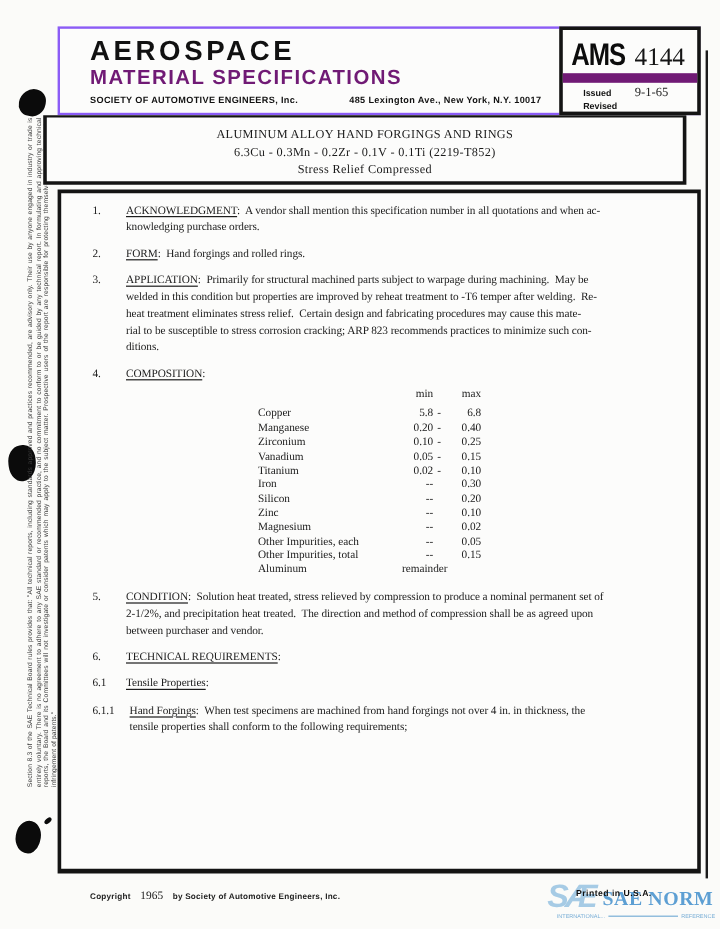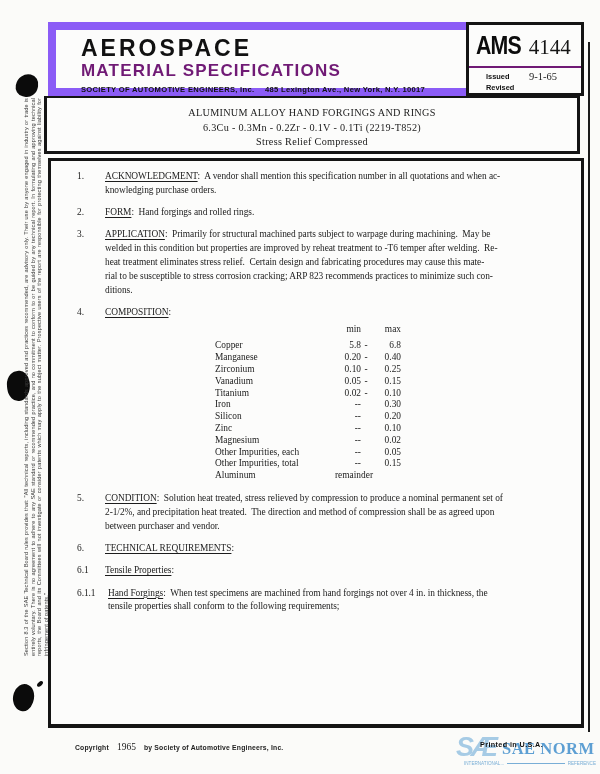--- a/index.html
+++ b/index.html
@@ -26,38 +26,38 @@
   .sidebar-text {
     width: 558px; height: 27px;
     transform: rotate(-90deg) translateX(-558px);
     transform-origin: 0 0;
     font-family: "Liberation Sans", sans-serif;
     font-size: 5.6px; line-height: 6.6px; letter-spacing: 0.1px;
     color: #3a3a3a; text-align: justify;
   }
 
   
-  .hdr-box { position: absolute; left: 48px; top: 22px; width: 536px; height: 74px; border: 8px solid #8b5cf6; background: #fcfcfb; }
+  .hdr-box { position: absolute; left: 48px; top: 22px; width: 536px; height: 74px; border: 2px solid #8b5cf6; background: #fcfcfb; }
   .hdr-left { padding: 5px 0 0 25px; }
   .hdr-title1 { font-family: "Liberation Sans", sans-serif; font-weight: bold; font-size: 23px; letter-spacing: 3px; line-height: 26px; color: #111; }
   .hdr-title2 { font-family: "Liberation Sans", sans-serif; font-weight: bold; font-size: 17px; letter-spacing: 1.2px; line-height: 20px; color: #701a75; }
   .hdr-org-row { display: flex; margin-top: 4px; font-family: "Liberation Sans", sans-serif; font-weight: bold; font-size: 7.6px; letter-spacing: 0.3px; color: #111; }
-  .hdr-org { width: 184px; }
+  .hdr-org { width: 216px; }
   .hdr-addr { }
 
   .ams-box { position: absolute; left: 466px; top: 22px; width: 118px; height: 74px; border: 3px solid #141414; background: #fcfcfb; display: flex; flex-direction: column; }
-  .ams-top { height: 44px; border-bottom: 2px solid #701a75; padding: 5px 0 0 7px; white-space: nowrap; }
+  .ams-top { height: 44px; border-bottom: 8px solid #701a75; padding: 5px 0 0 7px; white-space: nowrap; }
   .ams-code { display: inline-block; font-family: "Liberation Sans", sans-serif; font-weight: bold; font-size: 26px; letter-spacing: -1px; transform: scaleX(0.82); transform-origin: left; color: #0c0c0c; vertical-align: baseline; }
   .ams-num { font-family: "Liberation Serif", serif; font-size: 21px; color: #151515; margin-left: -6px; }
   .ams-bottom { position: relative; flex: 1; padding: 3px 6px 0 17px; }
   .ams-issued-label, .ams-revised-label { font-family: "Liberation Sans", sans-serif; font-weight: bold; font-size: 7.4px; line-height: 11px; color: #111; }
   .ams-issued-value { position: absolute; left: 60px; top: 3px; font-family: "Liberation Serif", serif; font-size: 10.5px; color: #222; }
 
   
-  .title-box { position: absolute; left: 44px; top: 96px; width: 536px; height: 58px; border: 3px solid #141414; border-top-width: 2px; text-align: center; padding-top: 8px; background: #fcfcfb; }
+  .title-box { position: absolute; left: 36px; top: 96px; width: 536px; height: 58px; border: 3px solid #141414; border-top-width: 2px; text-align: center; padding-top: 8px; background: #fcfcfb; }
   .title-line { font-size: 10.2px; line-height: 14.5px; letter-spacing: 0.3px; color: #1a1a1a; }
 
   
   .main-box { position: absolute; left: 48px; top: 158px; width: 536px; height: 570px; border: 3px solid #141414; border-bottom-width: 4px; padding: 9px 13px 0 26px; background: #fcfcfb; }
   .sec { display: flex; margin-bottom: 8.5px; font-size: 9.4px; line-height: 13.8px; letter-spacing: -0.05px; }
   .sec-num { min-width: 28px; flex: none; }
   .sec-num.wide { min-width: 31px; }
   .sec-text { flex: 1; }
   .sec-head { text-decoration: underline; text-underline-offset: 1.5px; }
   .sec-body { white-space: pre-wrap; }

